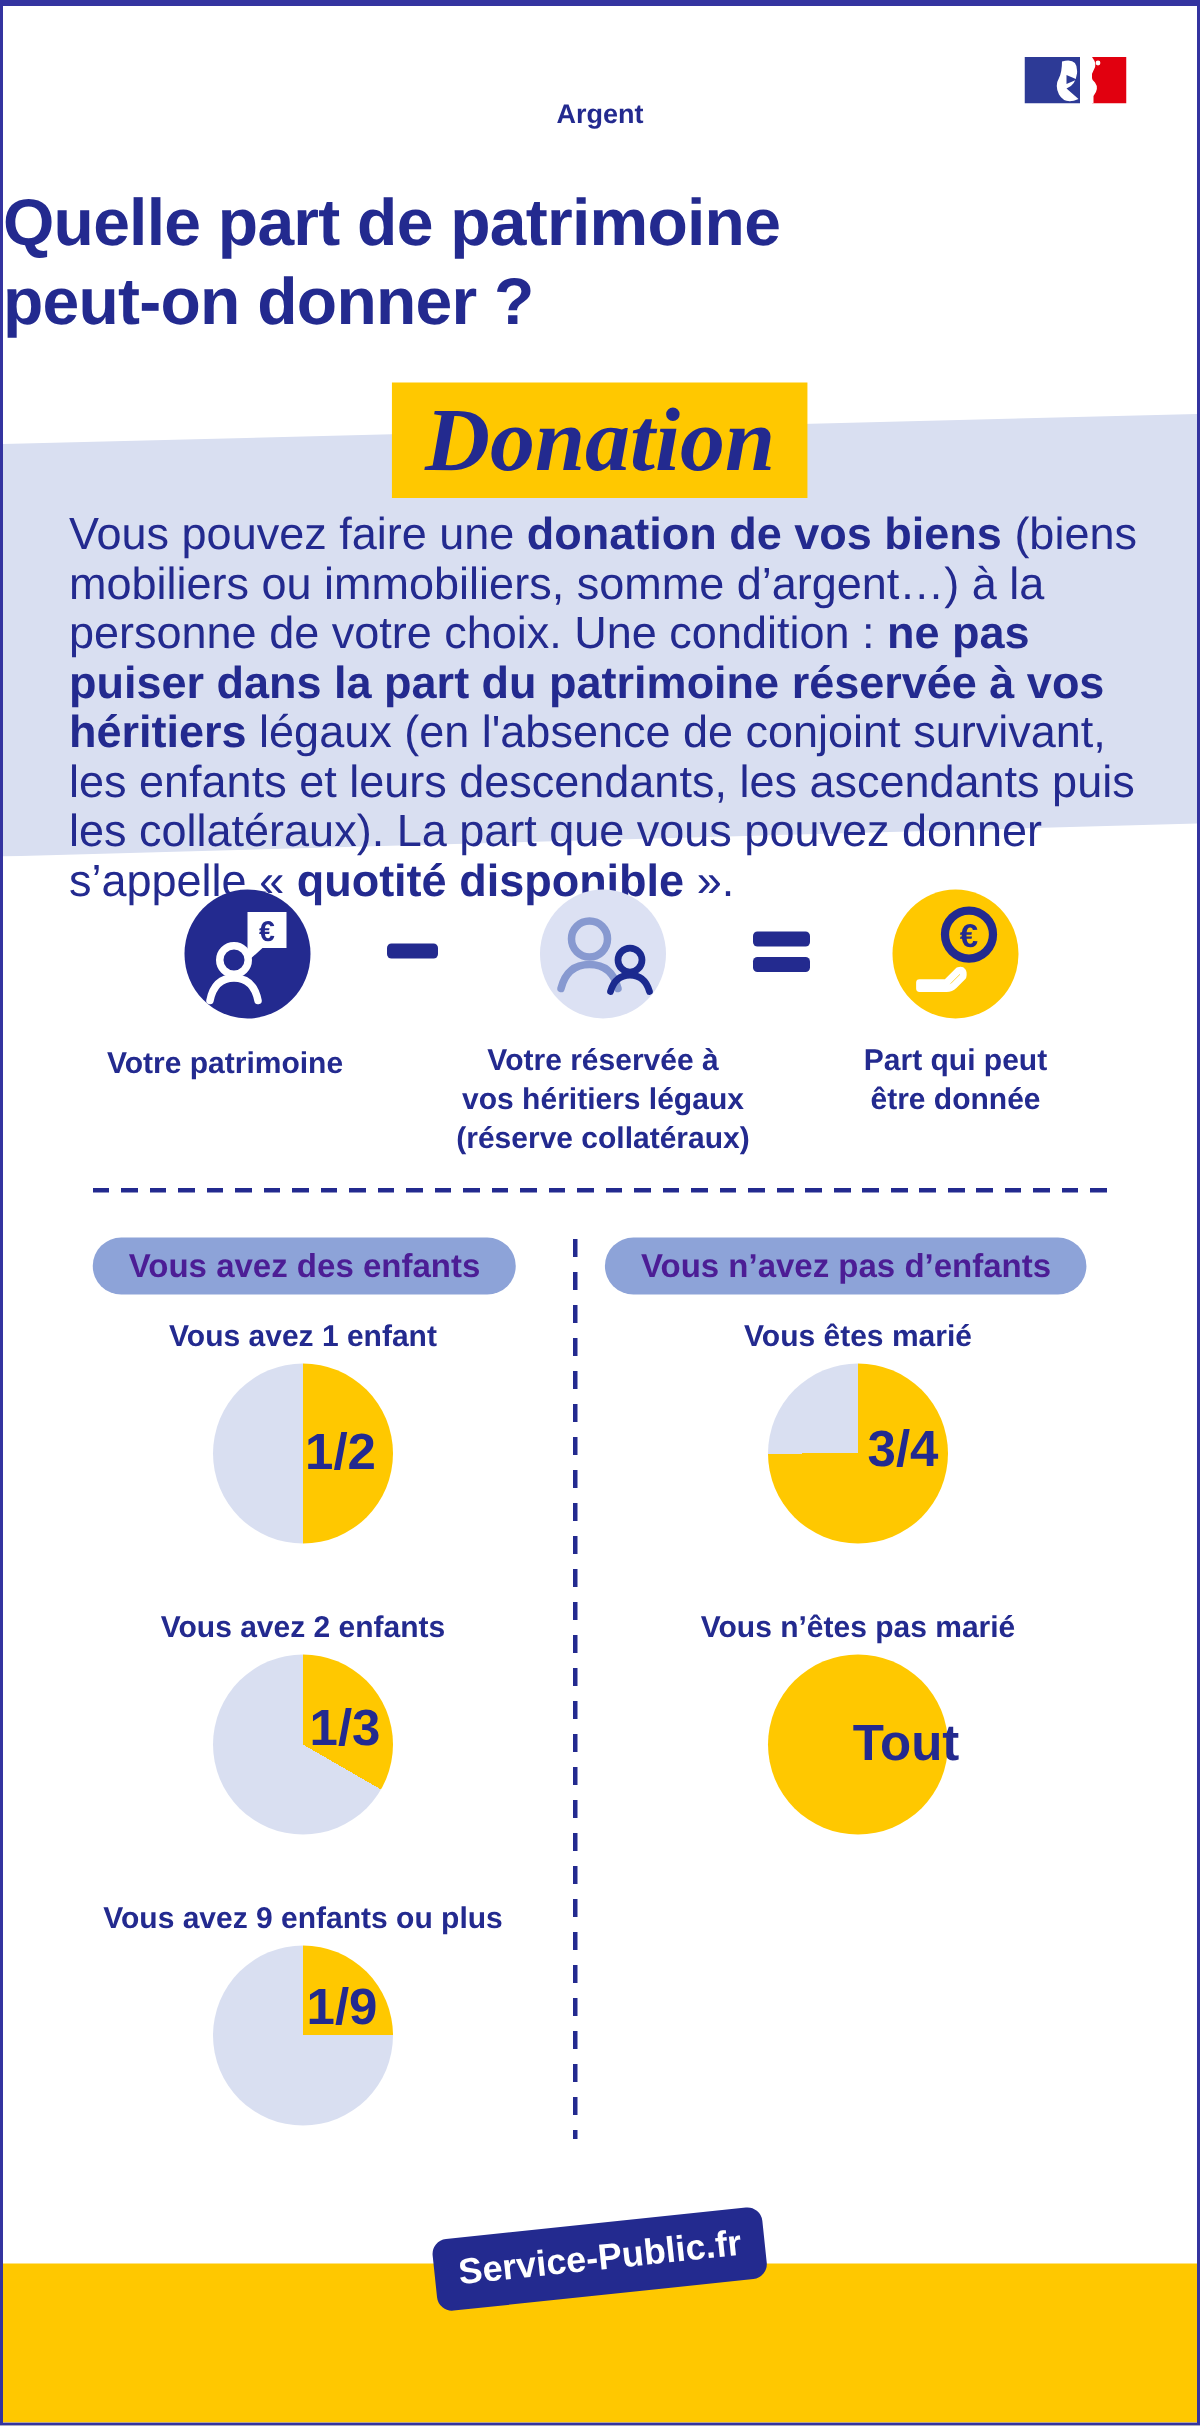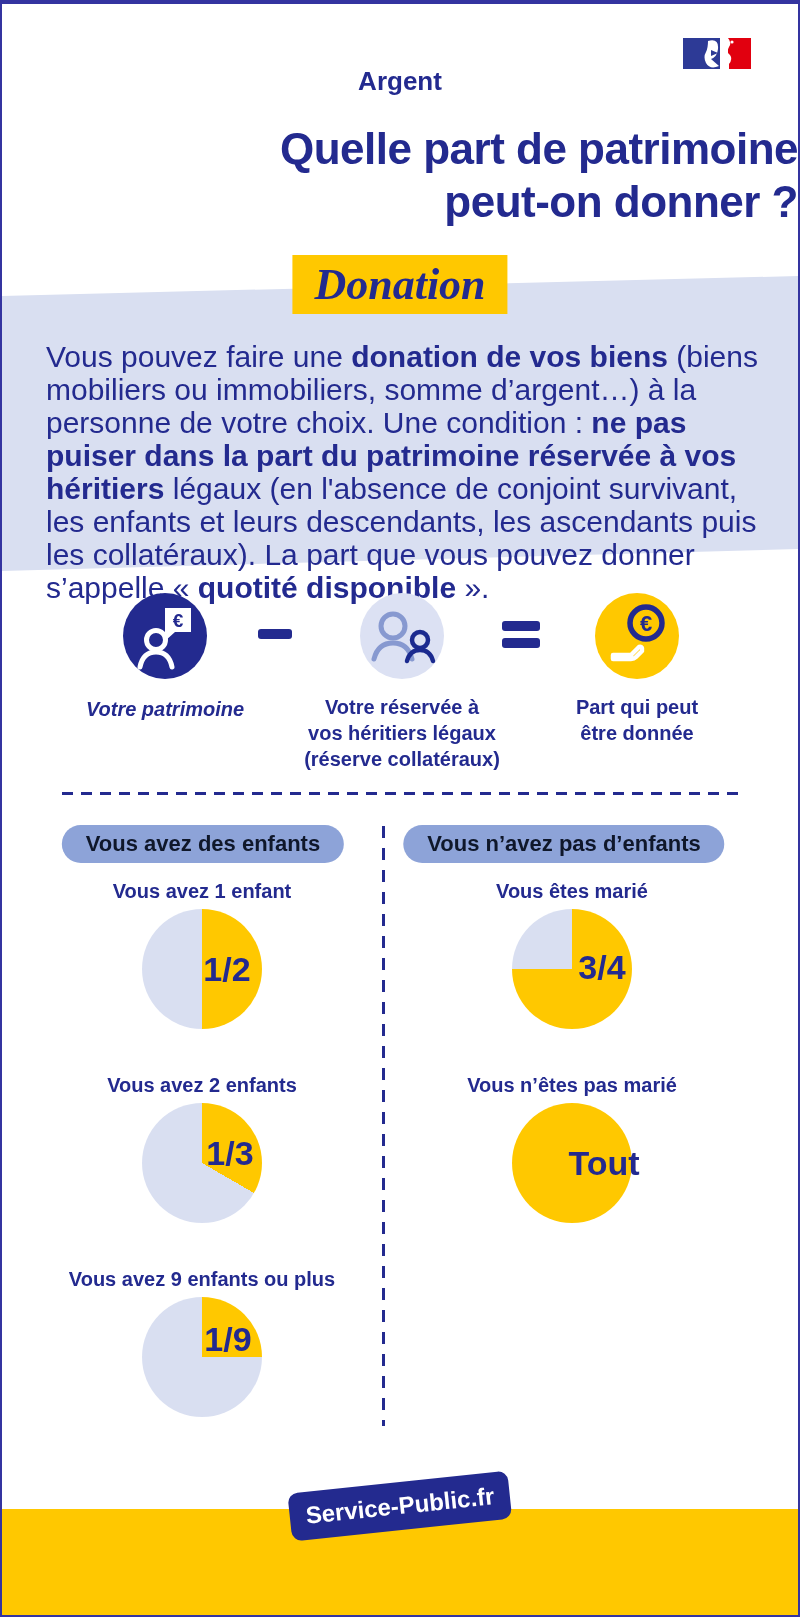--- a/index.html
+++ b/index.html
@@ -9,27 +9,27 @@
   *{margin:0;padding:0;box-sizing:border-box;}
   body{background:#888;font-family:"Liberation Sans","DejaVu Sans",sans-serif;}
   .canvas{
     position:relative;width:800px;height:1617px;background:#fff;
     border:2px solid var(--border);border-top-width:4px;overflow:hidden;
     margin:0 auto;color:var(--navy);
   }
   
   .flag{position:absolute;left:681px;top:34px;}
   .category{position:absolute;left:0;top:62px;width:100%;text-align:center;
-    font-size:26px;font-weight:700;}
-  .title{position:absolute;left:0;top:118px;width:100%;text-align:right;
+    font-size:18px;font-weight:700;}
+  .title{position:absolute;left:0;top:118px;width:100%;text-align:left;
     font-size:44px;line-height:53px;font-weight:700;letter-spacing:-.5px;}
   .donation{position:absolute;left:50%;top:251px;transform:translateX(-50%);
     background:var(--yellow);padding:4px 22px;z-index:3;
     font-family:"Liberation Serif","DejaVu Serif",serif;font-style:italic;
-    font-weight:700;font-size:44px;}
+    font-weight:700;font-size:60px;}
   
   .lavender-band{position:absolute;left:0;top:272px;width:100%;height:296px;
     background:var(--lavender);z-index:1;
     clip-path:polygon(0 20px,100% 0,100% 273px,0 295px);}
   .intro{position:absolute;left:44px;top:336px;width:722px;z-index:2;
     font-size:30px;line-height:33px;}
   .intro b{font-weight:700;}
   
   .eq-circle{position:absolute;width:84px;height:86px;border-radius:50%;
     display:flex;align-items:center;justify-content:center;z-index:2;}
@@ -40,21 +40,21 @@
   .eq-label{position:absolute;text-align:center;font-weight:700;font-size:20px;
     line-height:26px;z-index:2;}
   .eq-label span{display:block;white-space:nowrap;}
   
   .hr-dash{position:absolute;left:60px;top:788px;width:680px;height:3px;
     background:repeating-linear-gradient(90deg,var(--navy) 0 11px,transparent 11px 19px);}
   .v-dash{position:absolute;left:380px;top:822px;width:3px;height:600px;
     background:repeating-linear-gradient(180deg,var(--navy) 0 12px,transparent 12px 22px);}
   
   .pill{position:absolute;top:821px;transform:translateX(-50%);
-    background:var(--pill);color:#0f172a;font-weight:700;font-size:22px;
+    background:var(--pill);color:#4c1d95;font-weight:700;font-size:22px;
     padding:6px 24px;border-radius:20px;white-space:nowrap;}
   .pill-left{left:201px;}
   .pill-right{left:562px;}
   
   .pie-col{position:absolute;top:876px;width:320px;display:flex;
     flex-direction:column;align-items:center;}
   .col-left{left:40px;}
   .col-right{left:410px;}
   .pie-item{display:flex;flex-direction:column;align-items:center;margin-bottom:45px;}
   .pie-label{font-size:20px;font-weight:700;white-space:nowrap;margin-bottom:6px;}
@@ -125,21 +125,21 @@
   </div>
 
   <div class="eq-circle eq-yellow" style="left:593px;top:589px;">
     <svg width="84" height="86" viewBox="0 0 84 86">
       <circle cx="51" cy="30" r="16" fill="none" stroke="var(--navy)" stroke-width="5.5"></circle>
       <text x="51" y="38" font-size="22" font-weight="bold" fill="var(--navy)" text-anchor="middle" font-family="Liberation Sans, sans-serif">€</text>
       <path d="M18 62 h18 l8 -8 q4 -1 3 4 l-6 6 q-2 2 -5 2 h-18 z" fill="none" stroke="#ffffff" stroke-width="4.5" stroke-linejoin="round"></path>
     </svg>
   </div>
 
-  <div class="eq-label" style="left:63px;top:692px;width:200px;font-style:italic;">
+  <div class="eq-label" style="left:48px;top:692px;width:200px;">
     <span>Votre patrimoine</span>
     <span></span>
     <span></span>
   </div>
   <div class="eq-label" style="left:300px;top:690px;width:200px;">
     <span>Votre réservée à</span>
     <span>vos héritiers légaux</span>
     <span>(réserve collatéraux)</span>
   </div>
   <div class="eq-label" style="left:535px;top:690px;width:200px;">

